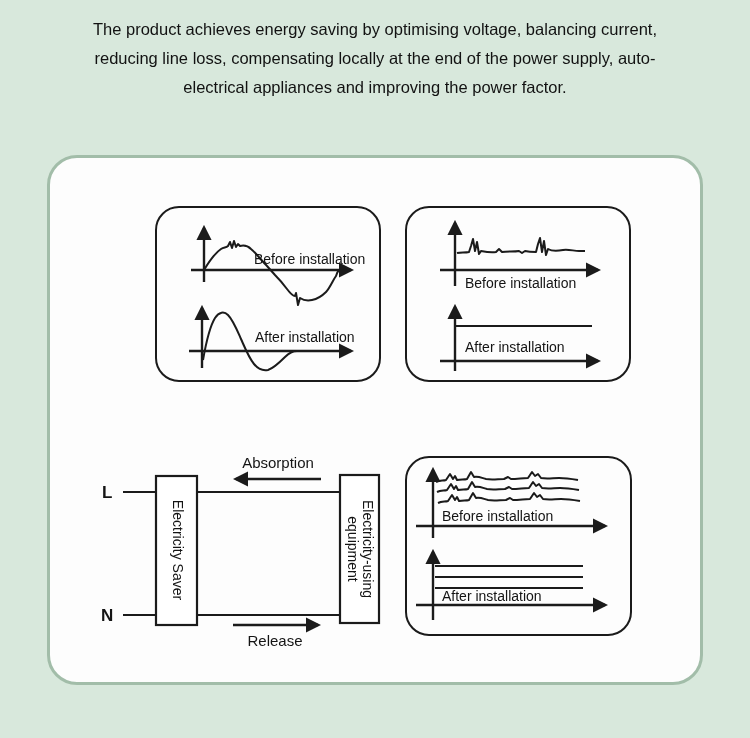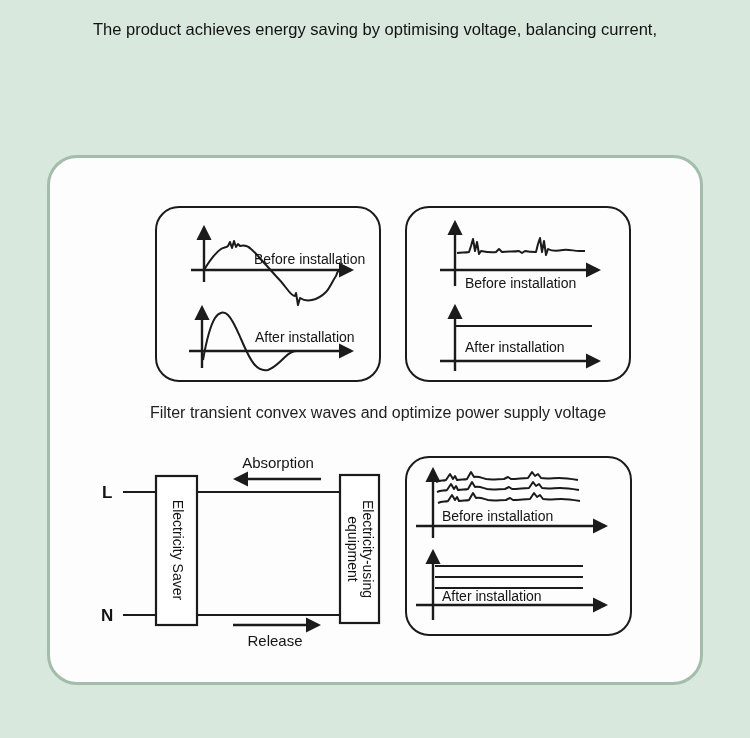--- a/index.html
+++ b/index.html
@@ -39,20 +39,22 @@
   .term{font-size:17px;font-weight:bold;}
   .rot{font-size:14px;}
 </style>
 </head>
 <body>
 
 <div class="stage">
 
   <div class="intro">
     <div>The product achieves energy saving by optimising voltage, balancing current,</div>
+    <div>reducing line loss, compensating locally at the end of the power supply, auto-</div>
+    <div>electrical appliances and improving the power factor.</div>
   </div>
 
   <div class="card">
 
     <div class="panel panel-left">
       <svg width="222" height="172" viewBox="0 0 222 172">
         <defs>
           <marker id="arA" viewBox="0 0 10 10" refX="8" refY="5" markerWidth="6.5" markerHeight="6.5" orient="auto">
             <path d="M0,0 L10,5 L0,10 z" fill="#1b1b1b"></path>
           </marker>
@@ -99,21 +101,20 @@
         <text class="lbl" x="58" y="80">Before installation</text>
         <g stroke="#1b1b1b" stroke-width="2.4" fill="none">
           <line x1="48" y1="163" x2="48" y2="99" marker-end="url(#arB)"></line>
           <line x1="33" y1="153" x2="191" y2="153" marker-end="url(#arB)"></line>
         </g>
         <line x1="49" y1="118" x2="185" y2="118" stroke="#1b1b1b" stroke-width="2.2"></line>
         <text class="lbl" x="58" y="144">After installation</text>
       </svg>
     </div>
 
-    <div class="caption">Filter transient convex waves and optimize power supply voltage</div>
 
     <svg class="circuit" width="310" height="207" viewBox="0 0 310 207">
       <defs>
         <marker id="arC" viewBox="0 0 10 10" refX="8" refY="5" markerWidth="6.5" markerHeight="6.5" orient="auto">
           <path d="M0,0 L10,5 L0,10 z" fill="#1b1b1b"></path>
         </marker>
       </defs>
 
       <text class="term" x="16" y="52">L</text>
       <text class="term" x="15" y="175">N</text>

